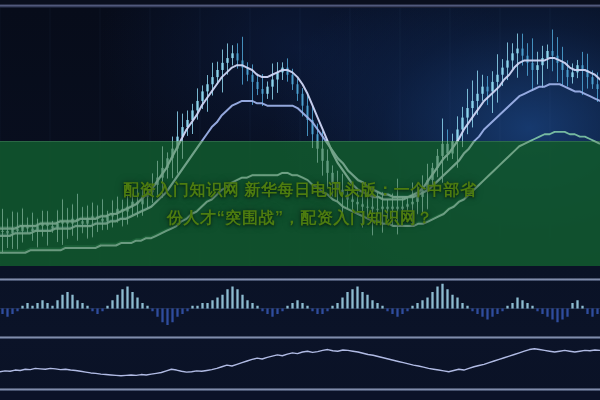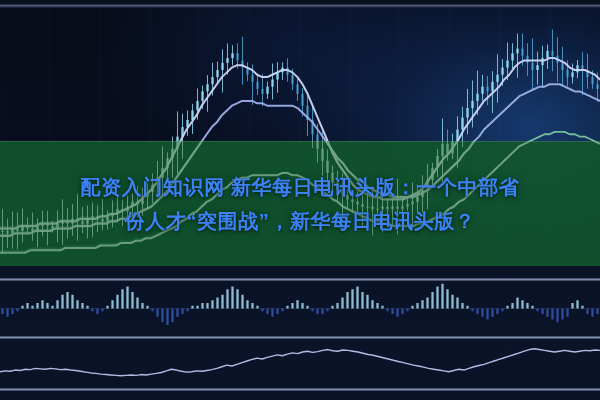--- a/index.html
+++ b/index.html
@@ -53,22 +53,22 @@
 
   
   #headline{
     position:absolute;left:0;top:141px;width:600px;height:125px;
     display:flex;flex-direction:column;
     align-items:center;justify-content:center;
     gap:4px;
     pointer-events:none;
   }
   .hl-line{
-    color:#3b82f6;
-    font-size:20px;
+    color:#4d7c0f;
+    font-size:16px;
     font-weight:bold;
     letter-spacing:.6px;
     line-height:1.5;
     white-space:nowrap;
     text-shadow:0 1px 3px rgba(0,0,0,.55), 0 0 8px rgba(0,0,0,.35);
   }
 
   
   #lower-zone{
     position:absolute;left:0;top:266px;width:600px;height:134px;
@@ -619,21 +619,21 @@
           <path d="M0.00 235.80 L5.04 235.80 L10.08 235.80 L15.13 233.38 L20.17 233.38 L25.21 233.38 L30.25 233.38 L35.29 230.96 L40.34 230.96 L45.38 230.96 L50.42 230.96 L55.46 228.54 L60.50 228.54 L65.55 228.54 L70.59 228.54 L75.63 226.12 L80.67 226.12 L85.71 226.12 L90.76 226.12 L95.80 223.70 L100.84 223.70 L105.88 223.70 L110.92 221.28 L115.97 221.28 L121.01 218.86 L126.05 218.86 L131.09 216.44 L136.13 214.02 L141.18 211.60 L146.22 209.18 L151.26 206.76 L156.30 201.92 L161.34 197.08 L166.39 192.24 L171.43 184.98 L176.47 177.72 L181.51 170.46 L186.55 163.20 L191.60 155.94 L196.64 148.68 L201.68 141.42 L206.72 134.16 L211.76 126.90 L216.81 122.06 L221.85 114.80 L226.89 109.96 L231.93 105.12 L236.97 102.70 L242.02 100.28 L247.06 100.28 L252.10 100.28 L257.14 102.70 L262.18 102.70 L267.23 105.12 L272.27 105.12 L277.31 105.12 L282.35 105.12 L287.39 105.12 L292.44 105.12 L297.48 107.54 L302.52 112.38 L307.56 117.22 L312.61 122.06 L317.65 129.32 L322.69 136.58 L327.73 143.84 L332.77 151.10 L337.82 158.36 L342.86 163.20 L347.90 170.46 L352.94 175.30 L357.98 180.14 L363.03 182.56 L368.07 187.40 L373.11 189.82 L378.15 192.24 L383.19 194.66 L388.24 194.66 L393.28 197.08 L398.32 197.08 L403.36 197.08 L408.40 197.08 L413.45 197.08 L418.49 194.66 L423.53 192.24 L428.57 189.82 L433.61 184.98 L438.66 180.14 L443.70 175.30 L448.74 170.46 L453.78 165.62 L458.82 160.78 L463.87 153.52 L468.91 148.68 L473.95 141.42 L478.99 136.58 L484.03 129.32 L489.08 124.48 L494.12 119.64 L499.16 114.80 L504.20 109.96 L509.24 105.12 L514.29 100.28 L519.33 95.44 L524.37 93.02 L529.41 90.60 L534.45 88.18 L539.50 85.76 L544.54 85.76 L549.58 83.34 L554.62 83.34 L559.66 83.34 L564.71 85.76 L569.75 88.18 L574.79 90.60 L579.83 90.60 L584.87 93.02 L589.92 95.44 L594.96 97.86 L600.00 100.28" fill="none" stroke="#d8f4e4" stroke-width="2.2" stroke-linejoin="round"></path>
           <path d="M0.00 228.54 L5.04 228.54 L10.08 228.54 L15.13 228.54 L20.17 226.12 L25.21 226.12 L30.25 226.12 L35.29 226.12 L40.34 223.70 L45.38 223.70 L50.42 223.70 L55.46 223.70 L60.50 221.28 L65.55 221.28 L70.59 221.28 L75.63 221.28 L80.67 218.86 L85.71 218.86 L90.76 218.86 L95.80 218.86 L100.84 216.44 L105.88 216.44 L110.92 214.02 L115.97 214.02 L121.01 211.60 L126.05 209.18 L131.09 206.76 L136.13 204.34 L141.18 199.50 L146.22 194.66 L151.26 189.82 L156.30 182.56 L161.34 175.30 L166.39 168.04 L171.43 158.36 L176.47 148.68 L181.51 139.00 L186.55 129.32 L191.60 122.06 L196.64 114.80 L201.68 105.12 L206.72 97.86 L211.76 90.60 L216.81 83.34 L221.85 76.08 L226.89 71.24 L231.93 66.40 L236.97 63.98 L242.02 63.98 L247.06 66.40 L252.10 68.82 L257.14 73.66 L262.18 76.08 L267.23 76.08 L272.27 73.66 L277.31 71.24 L282.35 68.82 L287.39 68.82 L292.44 71.24 L297.48 76.08 L302.52 83.34 L307.56 93.02 L312.61 105.12 L317.65 117.22 L322.69 129.32 L327.73 141.42 L332.77 153.52 L337.82 163.20 L342.86 170.46 L347.90 177.72 L352.94 184.98 L357.98 189.82 L363.03 192.24 L368.07 194.66 L373.11 197.08 L378.15 197.08 L383.19 199.50 L388.24 199.50 L393.28 199.50 L398.32 199.50 L403.36 199.50 L408.40 197.08 L413.45 194.66 L418.49 192.24 L423.53 187.40 L428.57 180.14 L433.61 172.88 L438.66 165.62 L443.70 158.36 L448.74 153.52 L453.78 146.26 L458.82 139.00 L463.87 129.32 L468.91 122.06 L473.95 114.80 L478.99 107.54 L484.03 100.28 L489.08 95.44 L494.12 90.60 L499.16 85.76 L504.20 78.50 L509.24 73.66 L514.29 66.40 L519.33 61.56 L524.37 59.14 L529.41 59.14 L534.45 59.14 L539.50 59.14 L544.54 59.14 L549.58 56.72 L554.62 56.72 L559.66 59.14 L564.71 61.56 L569.75 66.40 L574.79 68.82 L579.83 68.82 L584.87 68.82 L589.92 71.24 L594.96 73.66 L600.00 78.50" fill="none" stroke="#d8f4e4" stroke-width="2.2" stroke-linejoin="round"></path>
           <path d="M0.00 252.74 L5.04 252.74 L10.08 252.74 L15.13 252.74 L20.17 252.74 L25.21 252.74 L30.25 250.32 L35.29 250.32 L40.34 250.32 L45.38 250.32 L50.42 250.32 L55.46 250.32 L60.50 250.32 L65.55 247.90 L70.59 247.90 L75.63 247.90 L80.67 247.90 L85.71 247.90 L90.76 247.90 L95.80 247.90 L100.84 245.48 L105.88 245.48 L110.92 245.48 L115.97 245.48 L121.01 243.06 L126.05 243.06 L131.09 243.06 L136.13 240.64 L141.18 240.64 L146.22 238.22 L151.26 238.22 L156.30 235.80 L161.34 233.38 L166.39 230.96 L171.43 228.54 L176.47 226.12 L181.51 221.28 L186.55 218.86 L191.60 214.02 L196.64 211.60 L201.68 206.76 L206.72 201.92 L211.76 199.50 L216.81 194.66 L221.85 189.82 L226.89 187.40 L231.93 182.56 L236.97 180.14 L242.02 177.72 L247.06 177.72 L252.10 175.30 L257.14 175.30 L262.18 175.30 L267.23 175.30 L272.27 175.30 L277.31 175.30 L282.35 172.88 L287.39 172.88 L292.44 175.30 L297.48 175.30 L302.52 177.72 L307.56 180.14 L312.61 184.98 L317.65 187.40 L322.69 192.24 L327.73 194.66 L332.77 199.50 L337.82 201.92 L342.86 206.76 L347.90 209.18 L352.94 211.60 L357.98 214.02 L363.03 216.44 L368.07 218.86 L373.11 221.28 L378.15 221.28 L383.19 223.70 L388.24 223.70 L393.28 226.12 L398.32 226.12 L403.36 226.12 L408.40 226.12 L413.45 226.12 L418.49 223.70 L423.53 223.70 L428.57 221.28 L433.61 218.86 L438.66 216.44 L443.70 214.02 L448.74 209.18 L453.78 206.76 L458.82 201.92 L463.87 199.50 L468.91 194.66 L473.95 189.82 L478.99 184.98 L484.03 180.14 L489.08 175.30 L494.12 170.46 L499.16 165.62 L504.20 160.78 L509.24 155.94 L514.29 151.10 L519.33 146.26 L524.37 143.84 L529.41 141.42 L534.45 139.00 L539.50 136.58 L544.54 134.16 L549.58 134.16 L554.62 131.74 L559.66 131.74 L564.71 131.74 L569.75 134.16 L574.79 134.16 L579.83 136.58 L584.87 136.58 L589.92 139.00 L594.96 141.42 L600.00 143.84" fill="none" stroke="#d8f4e4" stroke-width="2" stroke-linejoin="round"></path>
         </svg>
     </div>
   </div>
   <div id="green-edge-top"></div>
 
   <div id="headline">
     <div class="hl-line">配资入门知识网 新华每日电讯头版：一个中部省</div>
-    <div class="hl-line">份人才“突围战”，新华每日电讯头版？</div>
+    <div class="hl-line">份人才“突围战”，配资入门知识网？</div>
   </div>
 
   <div id="lower-zone">
     <div class="sep" id="sep-a"></div>
 
     <div id="hist-panel">
       <svg class="svg-layer" id="hist-svg" width="600" height="55" viewBox="0 0 600 55" preserveAspectRatio="none">
           <line x1="0" y1="27.5" x2="600" y2="27.5" stroke="#4a5f96" stroke-width="0.6" opacity="0.5"></line>
           <rect x="1.35" y="27.50" width="2.30" height="5.50" fill="#3a5ec0" opacity="0.78"></rect>
           <rect x="6.35" y="27.50" width="2.30" height="8.25" fill="#3a5ec0" opacity="0.78"></rect>

